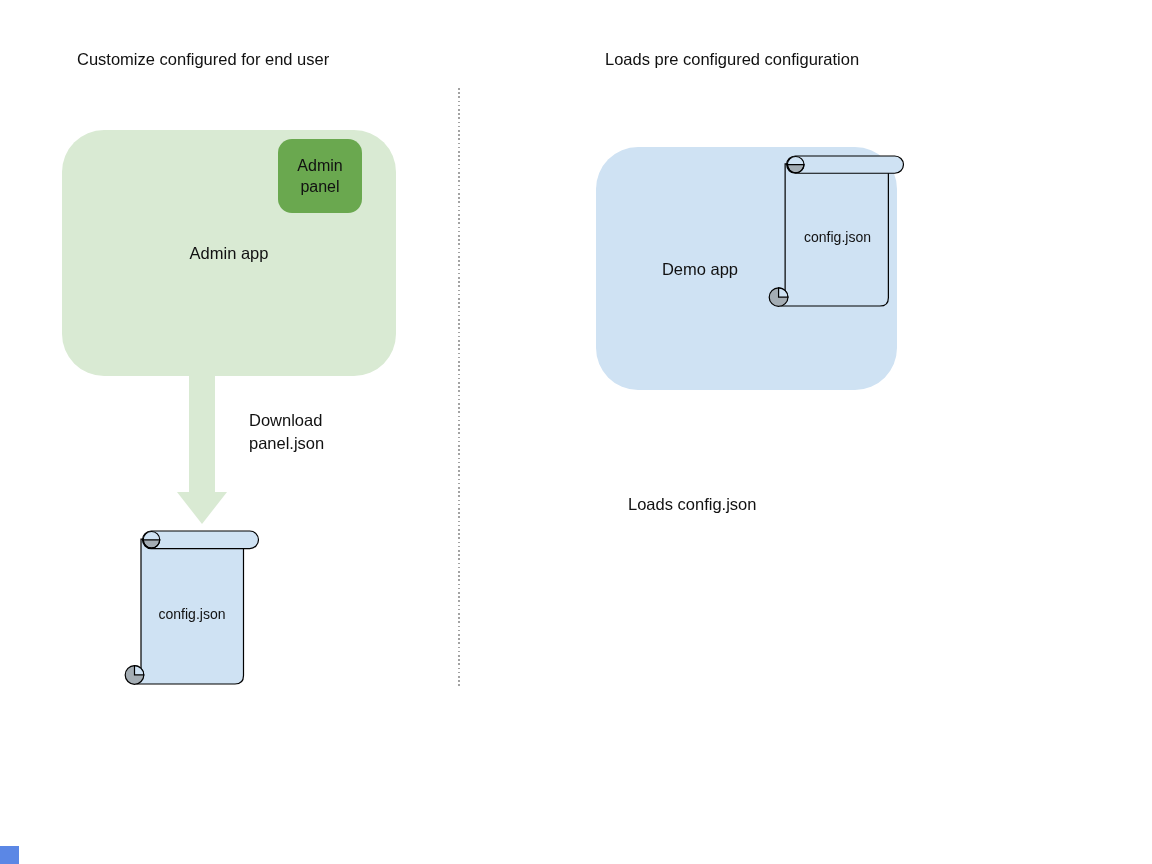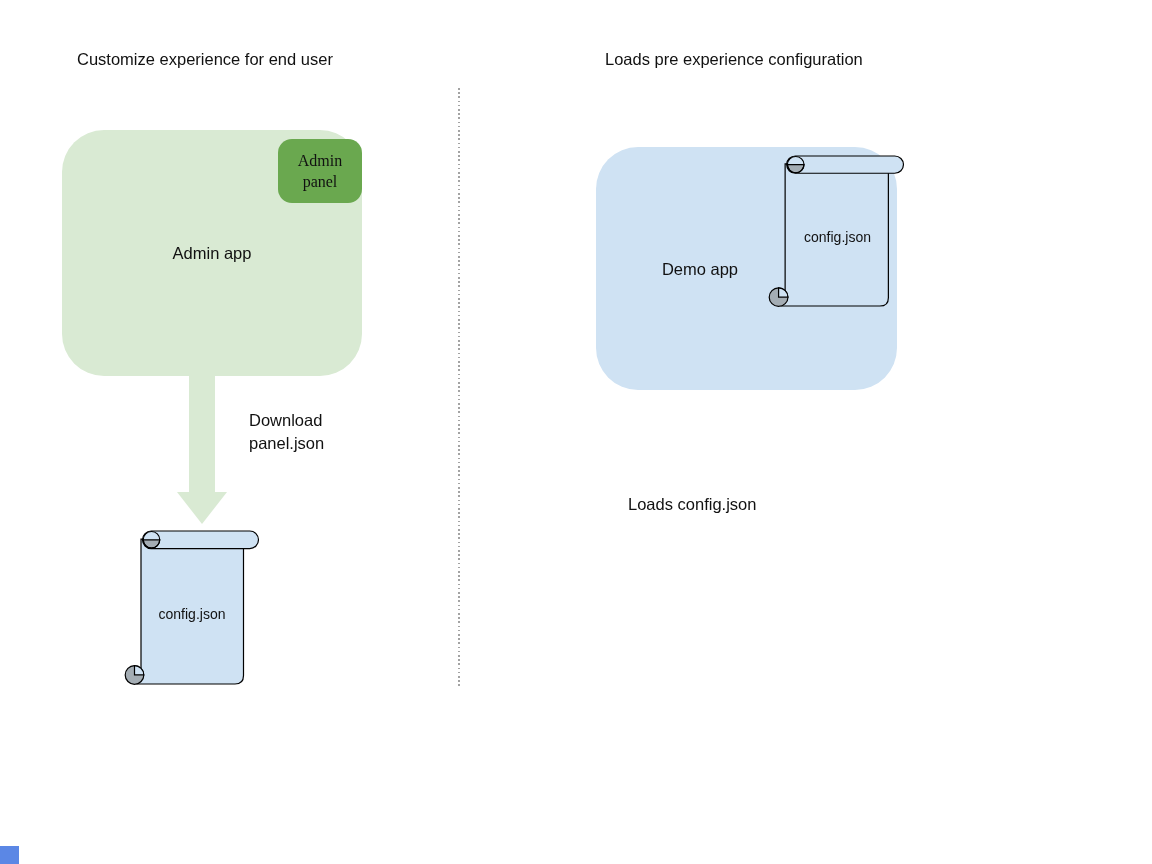--- a/index.html
+++ b/index.html
@@ -20,27 +20,27 @@
 
   .section-title{font-size:16.5px;line-height:20px;}
   #title-left{left:77px;top:49px;}
   #title-right{left:605px;top:49px;}
 
   #divider{
     left:458px;top:88px;width:1.6px;height:600px;
     background:repeating-linear-gradient(to bottom,var(--divider-gray) 0 1.6px,transparent 1.6px 4.2px);
   }
 
-  #admin-app{left:62px;top:130px;width:300px;height:246px;border-radius:42px;background:var(--app-green);}
+  #admin-app{left:62px;top:130px;width:334px;height:246px;border-radius:42px;background:var(--app-green);}
   #admin-app-label{left:0;right:0;top:112px;}
 
   #admin-panel{
-    left:278px;top:139px;width:84px;height:64px;border-radius:14px;background:var(--panel-green);
+    left:278px;top:139px;width:84px;height:74px;border-radius:14px;background:var(--panel-green);
     display:flex;align-items:center;justify-content:center;
-    font-size:16px;line-height:21px;text-align:center;font-family:Liberation Serif, serif;
+    font-size:16px;line-height:21px;text-align:center;
   }
 
   #download-arrow{left:170px;top:376px;width:64px;height:149px;}
   #download-arrow polygon{fill:var(--app-green);}
 
   #arrow-label{left:249px;top:409px;line-height:22.5px;}
 
   .scroll-svg{display:block;}
   #scroll-left{left:124px;top:530px;width:136px;height:156px;}
   #scroll-right{left:768px;top:155px;width:137px;height:153px;}
@@ -57,23 +57,23 @@
 
   #loads-caption{left:628px;top:445px;margin-top:48px;}
 
   #corner-square{left:0;top:846px;width:19px;height:18px;background:var(--corner-blue);}
 </style>
 </head>
 <body>
 
 <div id="canvas">
 
-  <div id="title-left" class="abs section-title">Customize experience for end user</div>
+  <div id="title-left" class="abs section-title">Customize configured for end user</div>
 
-  <div id="title-right" class="abs section-title">Loads pre experience configuration</div>
+  <div id="title-right" class="abs section-title">Loads pre configured configuration</div>
 
   <div id="divider" class="abs"></div>
 
   <div id="admin-app" class="abs">
     <div id="admin-app-label" class="abs label center">Admin app</div>
   </div>
 
   <div id="admin-panel" class="abs pre">Admin
 panel</div>
 

